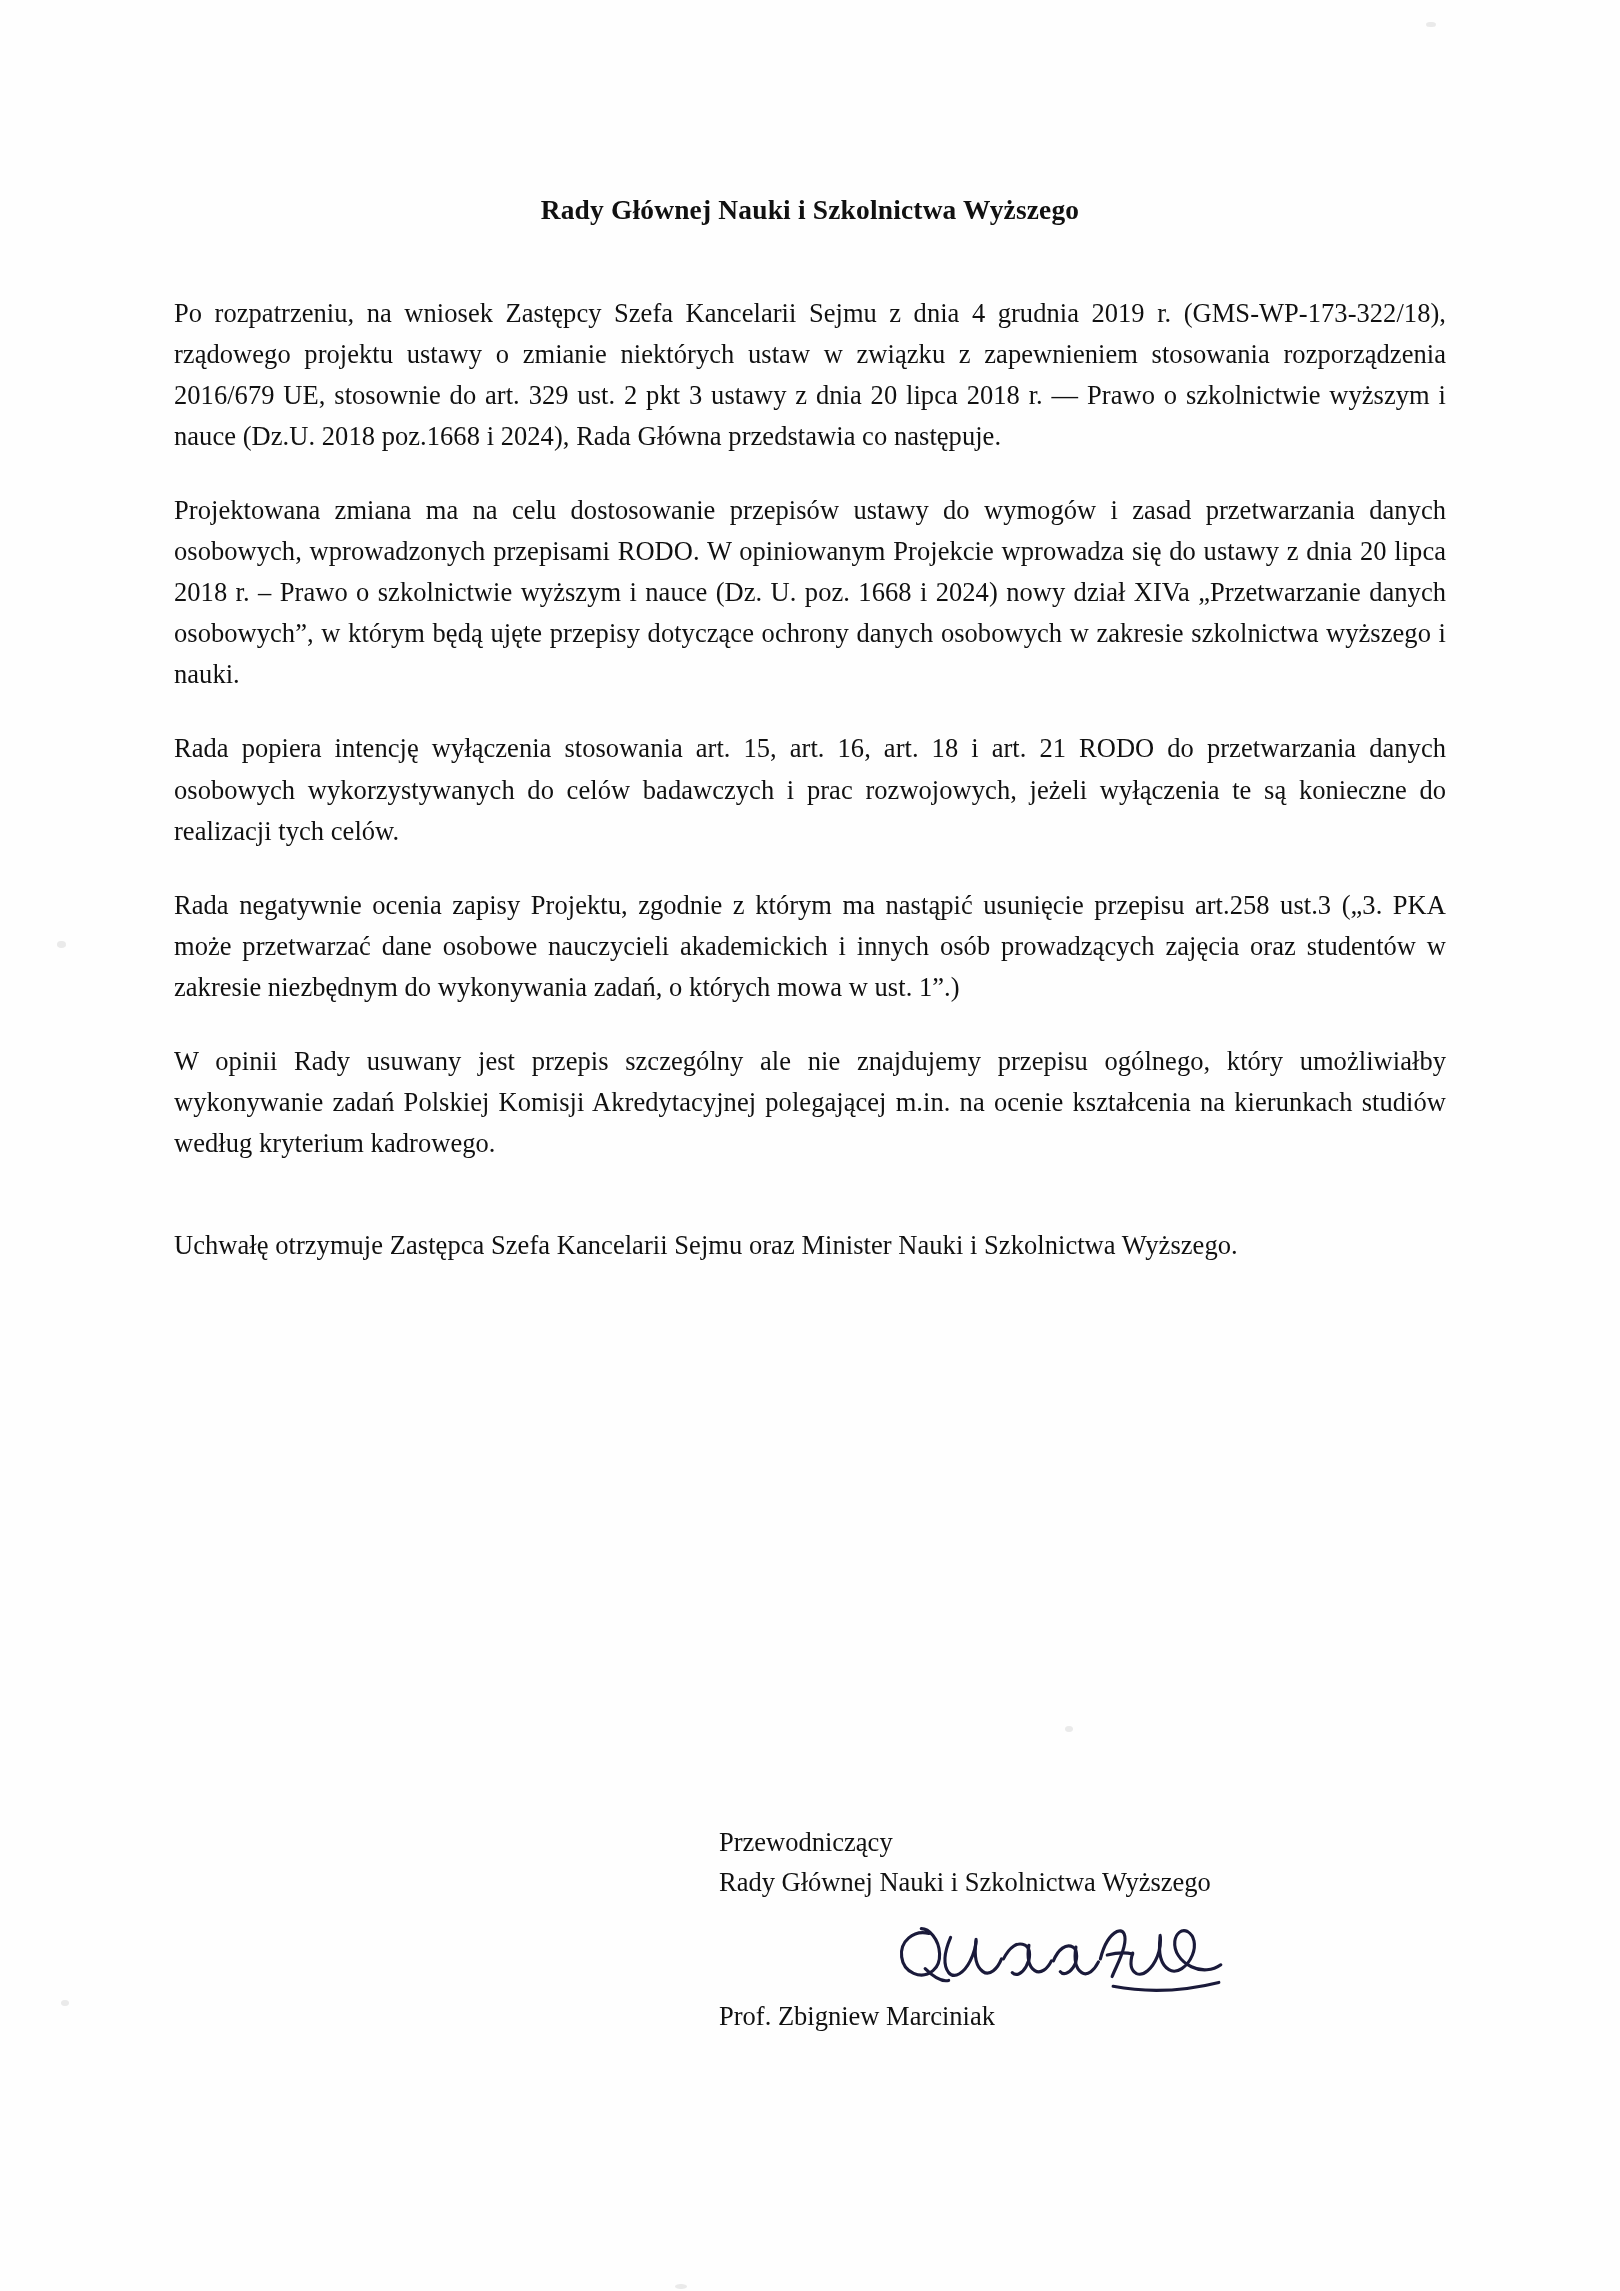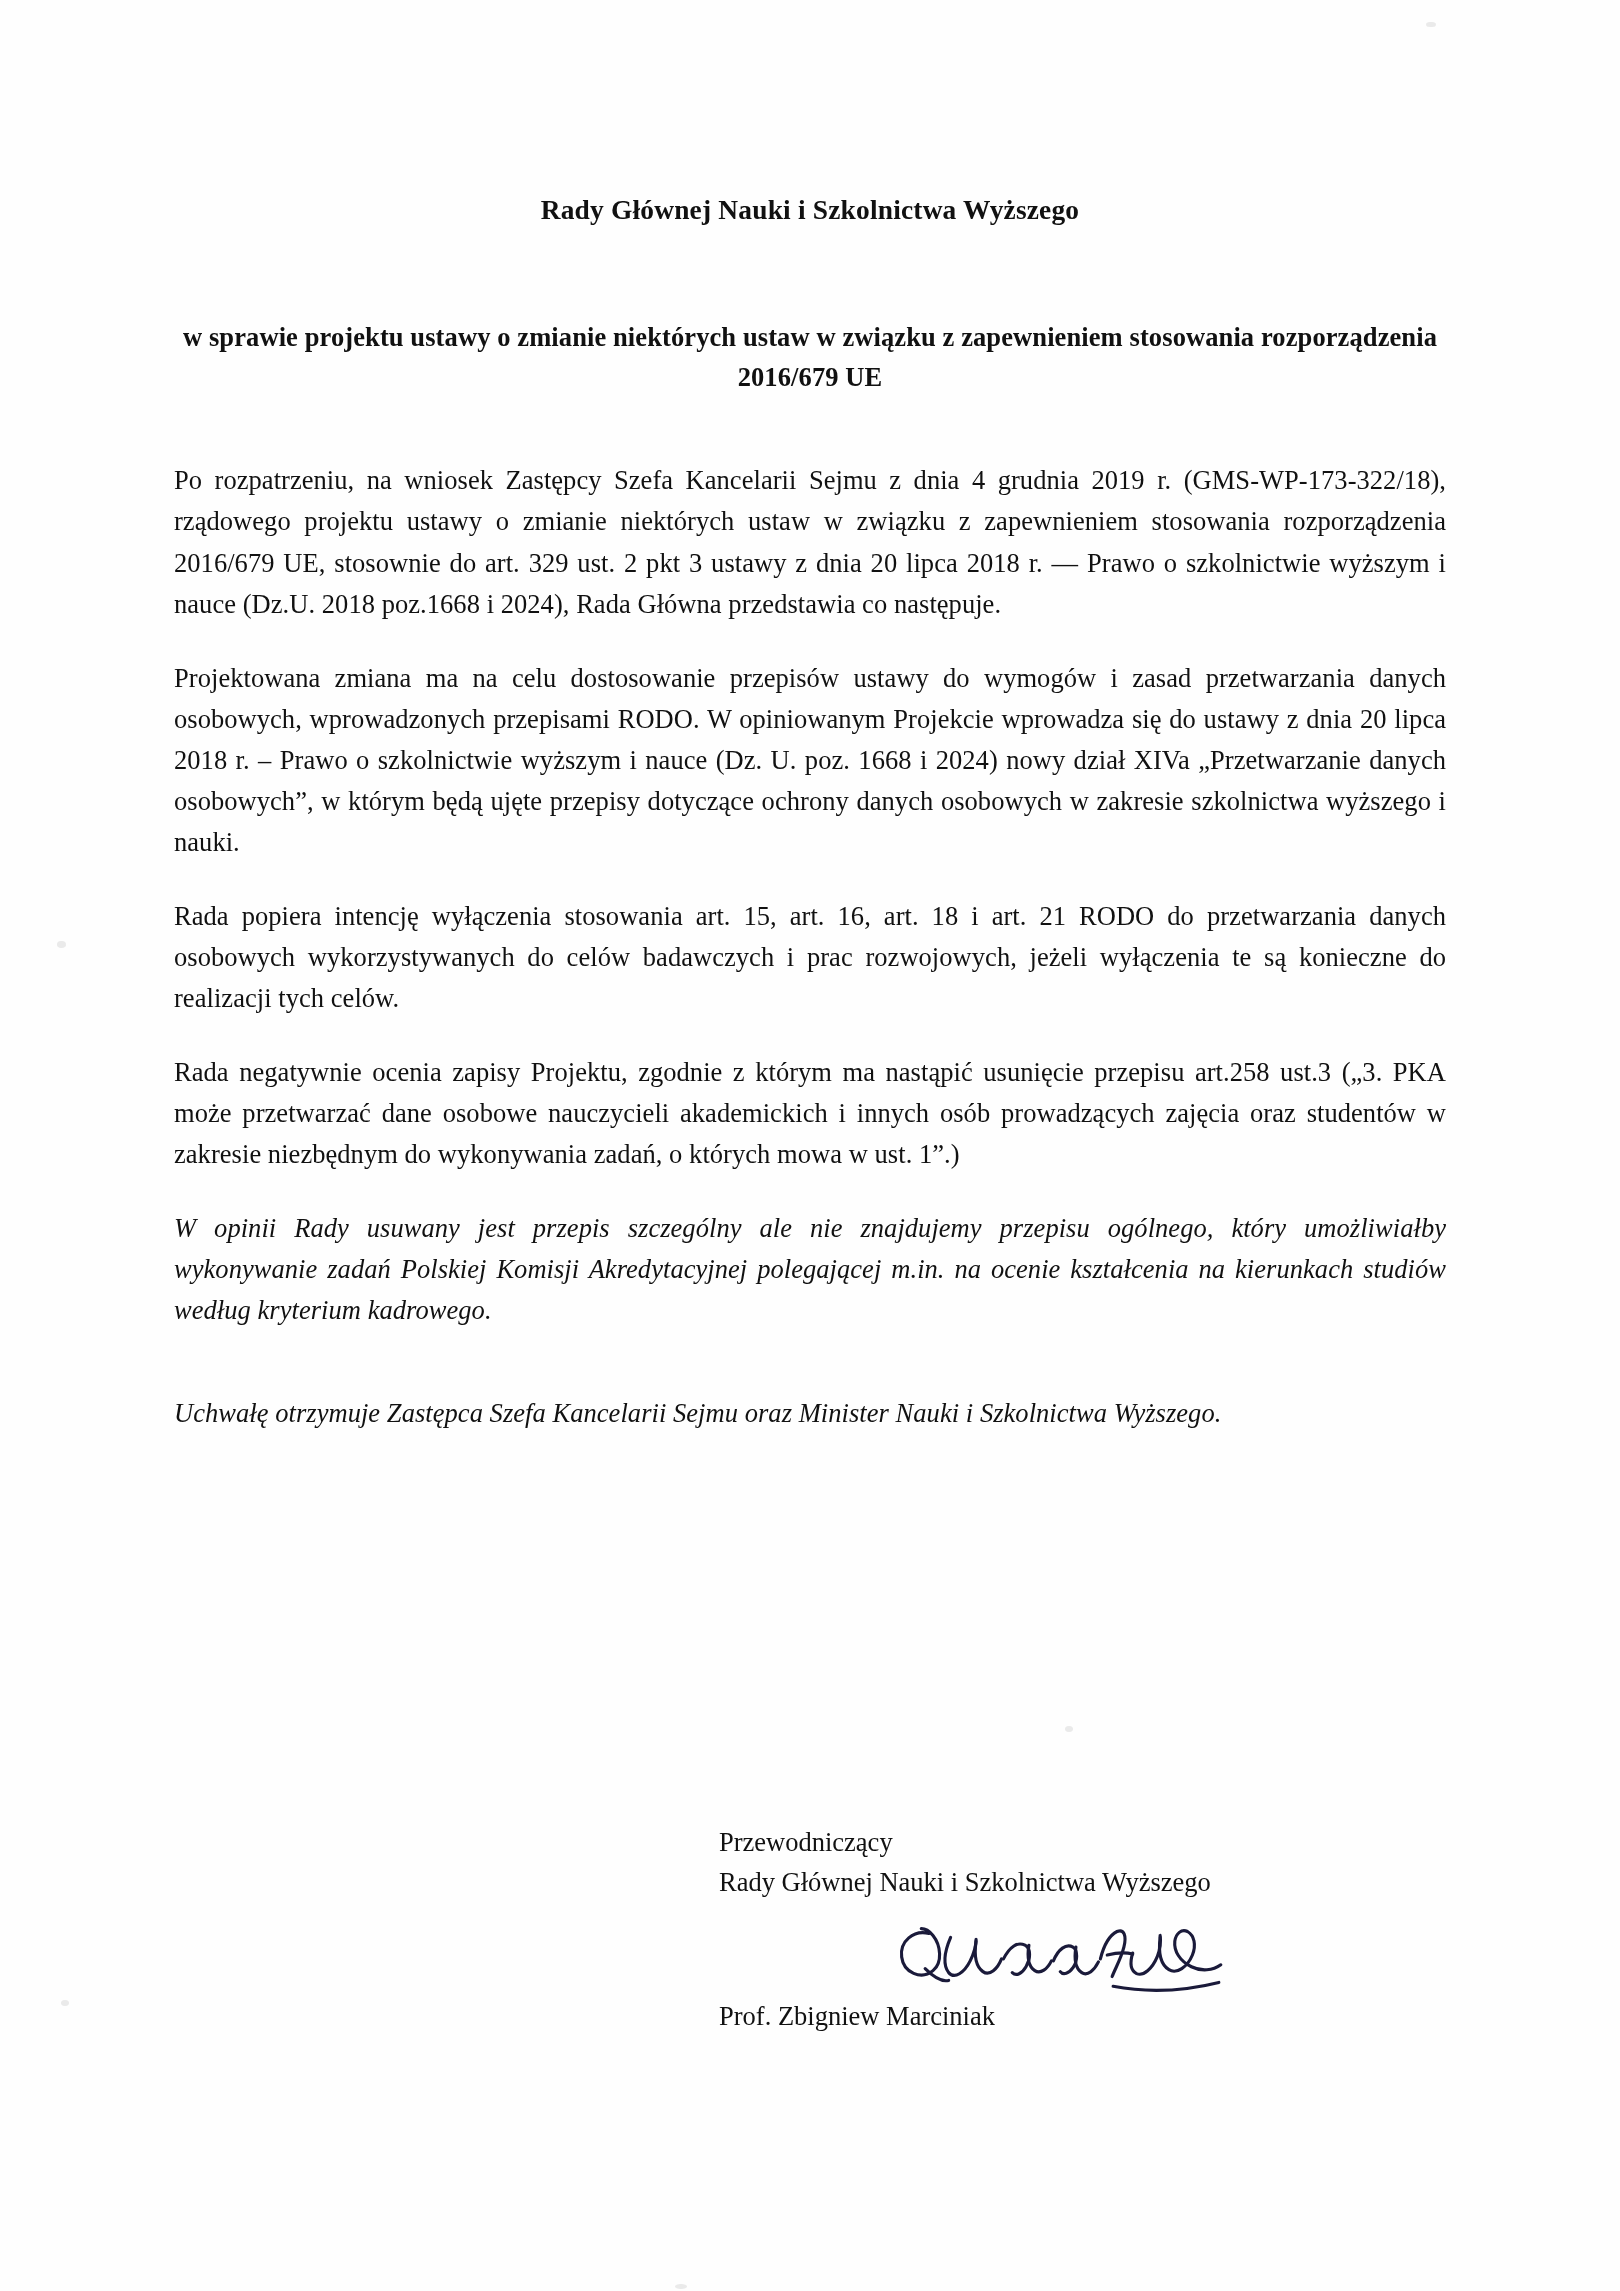--- a/index.html
+++ b/index.html
@@ -54,21 +54,20 @@
   p.para {
     margin: 0 0 33px 0;
     font-size: 26.5px;
     line-height: 1.55;
     text-align: justify;
     text-justify: inter-word;
     letter-spacing: 0.05px;
   }
   p.para:last-child {
     margin-bottom: 0;
-    font-style: italic;
   }
   .closing-block {
     margin-top: 61px;
   }
   .sign-block {
     position: absolute;
     left: 719px;
     top: 1823px;
     width: 706px;
     text-align: left;
@@ -106,24 +105,20 @@
   <span class="scan-speck" style="left:61px; top:2000px; width:7.8px; height:5.9px;"></span>
   <span class="scan-speck" style="left:675px; top:2284px; width:11.8px; height:4.9px;"></span>
   <span class="scan-speck" style="left:1065px; top:1726px; width:7.8px; height:5.9px;"></span>
 
   <div class="content">
 
     <div class="title-block">
       <span class="line">Rady Głównej Nauki i Szkolnictwa Wyższego</span>
     </div>
 
-    <div class="subject-block">
-      <span class="line">w sprawie projektu ustawy o zmianie niektórych ustaw w związku z zapewnieniem</span>
-      <span class="line">stosowania rozporządzenia 2016/679 UE</span>
-    </div>
 
     <div class="body-block">
       <p class="para">Po rozpatrzeniu, na wniosek Zastępcy Szefa Kancelarii Sejmu z dnia 4 grudnia 2019 r. (GMS-WP-173-322/18), rządowego projektu ustawy o zmianie niektórych ustaw w związku z zapewnieniem stosowania rozporządzenia 2016/679 UE, stosownie do art. 329 ust. 2 pkt 3 ustawy z dnia 20 lipca 2018 r. — Prawo o szkolnictwie wyższym i nauce (Dz.U. 2018 poz.1668 i 2024), Rada Główna przedstawia co następuje.</p>
       <p class="para">Projektowana zmiana ma na celu dostosowanie przepisów ustawy do wymogów i zasad przetwarzania danych osobowych, wprowadzonych przepisami RODO. W opiniowanym Projekcie wprowadza się do ustawy z dnia 20 lipca 2018 r. – Prawo o szkolnictwie wyższym i nauce (Dz. U. poz. 1668 i 2024) nowy dział XIVa „Przetwarzanie danych osobowych”, w którym będą ujęte przepisy dotyczące ochrony danych osobowych w zakresie szkolnictwa wyższego i nauki.</p>
       <p class="para">Rada popiera intencję wyłączenia stosowania art. 15, art. 16, art. 18 i art. 21 RODO do przetwarzania danych osobowych wykorzystywanych do celów badawczych i prac rozwojowych, jeżeli wyłączenia te są konieczne do realizacji tych celów.</p>
       <p class="para">Rada negatywnie ocenia zapisy Projektu, zgodnie z którym ma nastąpić usunięcie przepisu art.258 ust.3 („3. PKA może przetwarzać dane osobowe nauczycieli akademickich i innych osób prowadzących zajęcia oraz studentów w zakresie niezbędnym do wykonywania zadań, o których mowa w ust. 1”.)</p>
       <p class="para">W opinii Rady usuwany jest przepis szczególny ale nie znajdujemy przepisu ogólnego, który umożliwiałby wykonywanie zadań Polskiej Komisji Akredytacyjnej polegającej m.in. na ocenie kształcenia na kierunkach studiów według kryterium kadrowego.</p>
     </div>
 
     <div class="closing-block">

